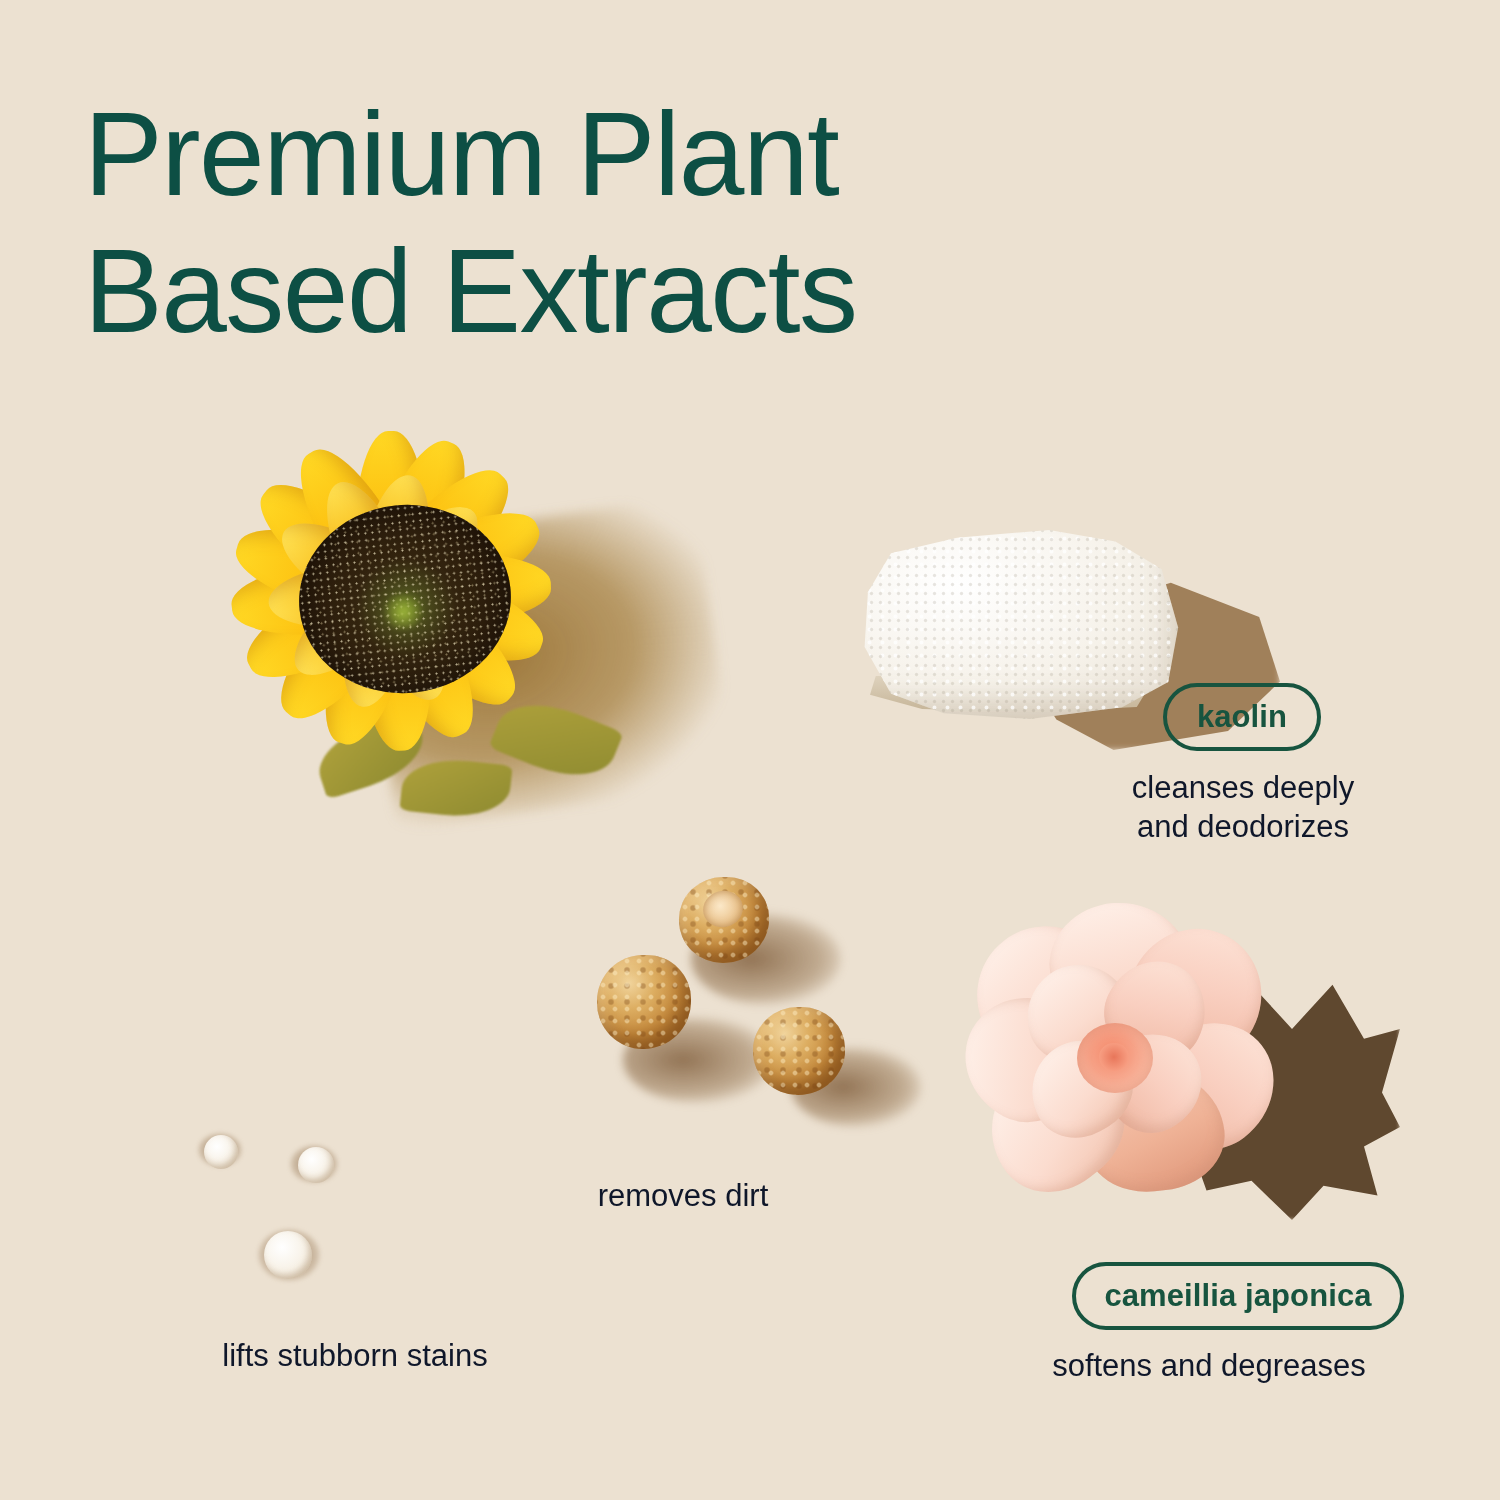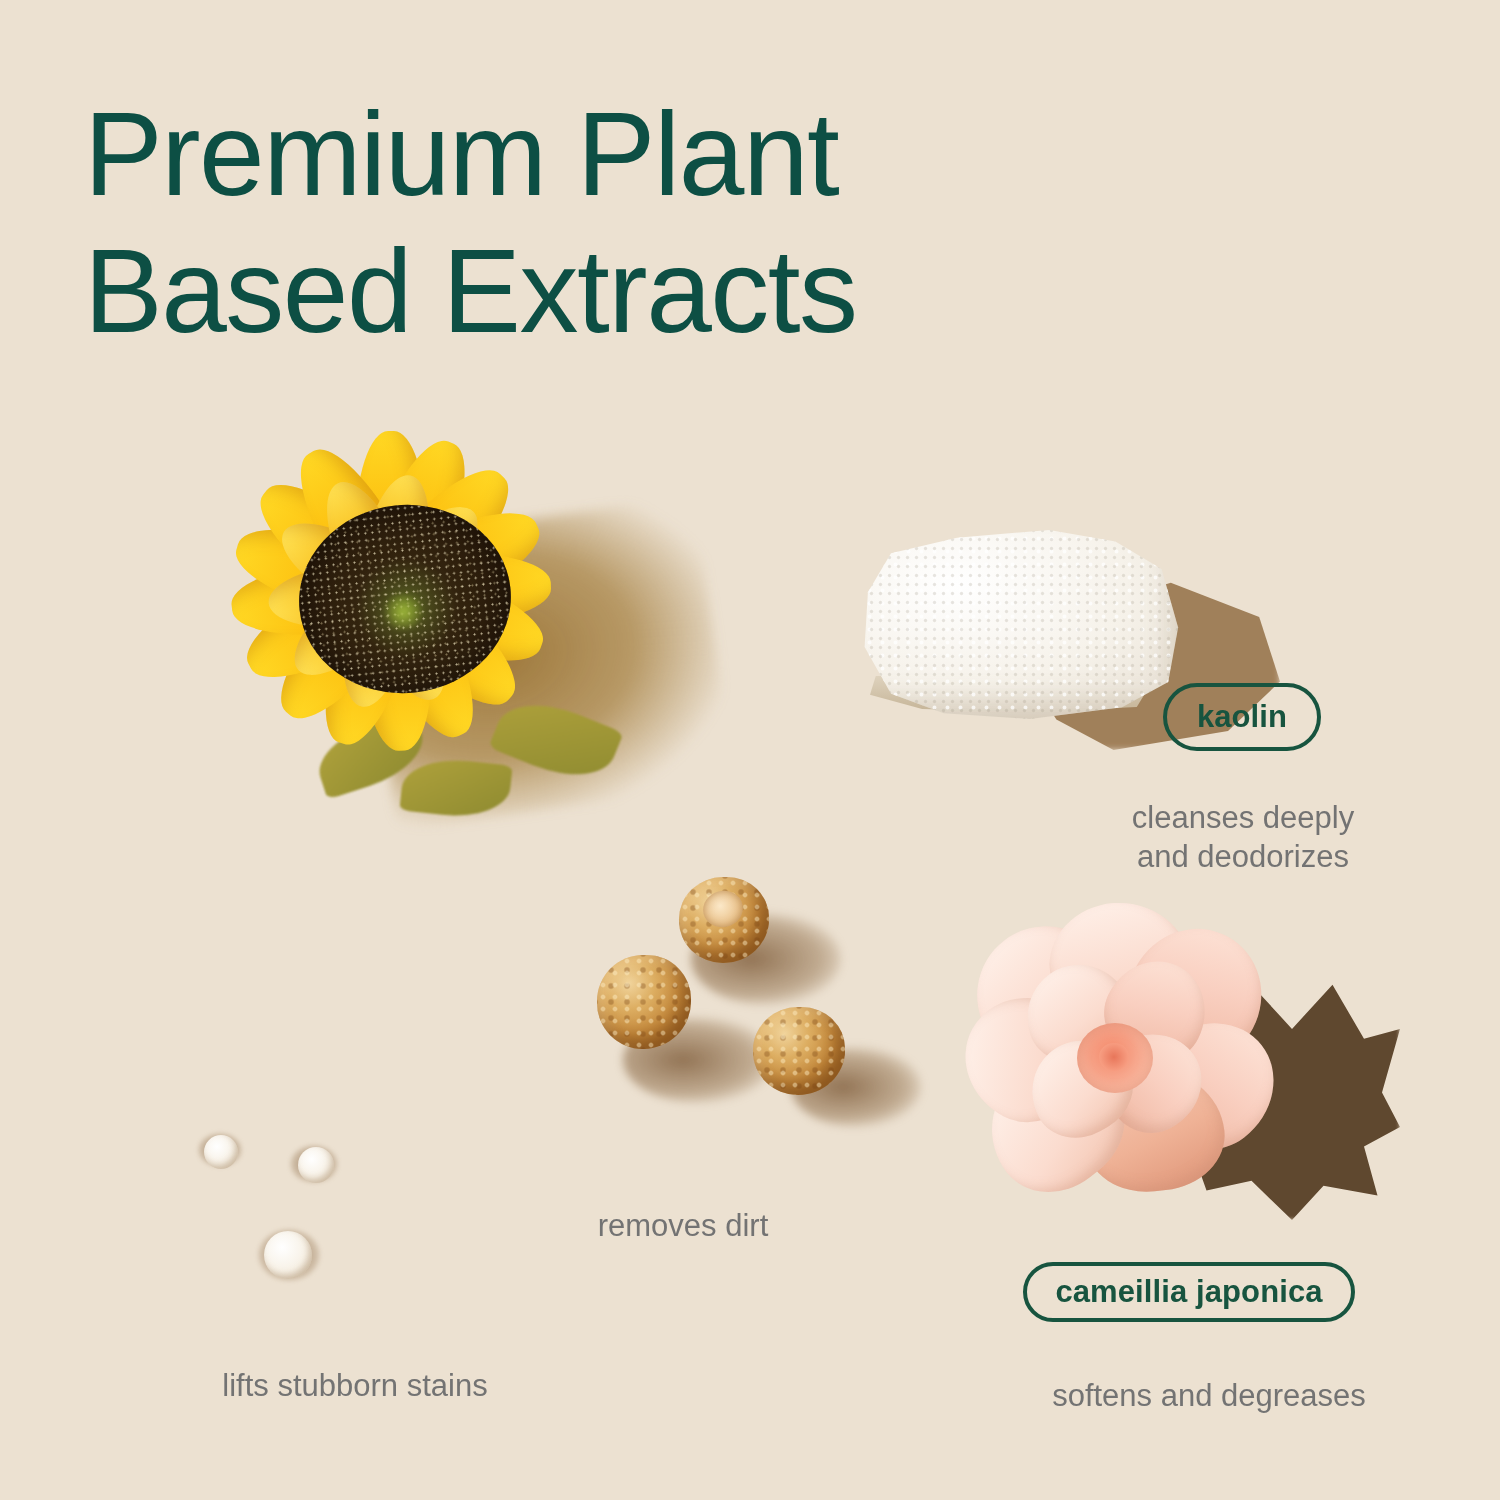--- a/index.html
+++ b/index.html
@@ -42,27 +42,26 @@
     font-weight: 700;
     display: flex;
     align-items: center;
     justify-content: center;
     background: transparent;
     letter-spacing: 0.1px;
     z-index: 6;
   }
   .caption {
     position: absolute;
-    color: #737373;
+    color: #0f172a;
     font-weight: 400;
     text-align: center;
     line-height: 1.26;
     white-space: pre-line;
     z-index: 6;
-    margin-top: 30px;
   }
 
   
   .sf-wrap {
     position: absolute;
     left: 196px;
     top: 408px;
     width: 520px;
     height: 470px;
     z-index: 2;
@@ -416,16 +415,16 @@
 
 
   <div class="pill" style="left:1163px;top:670px;width:158px;height:68px;font-size:31px;margin-top:13px;">kaolin</div>
   <div class="caption" style="left:1060px;top:768px;width:366px;font-size:31px;">cleanses deeply
 and deodorizes</div>
 
   <div class="caption" style="left:500px;top:1176px;width:366px;font-size:31px;">removes dirt</div>
 
   <div class="caption" style="left:169px;top:1336px;width:372px;font-size:31px;">lifts stubborn stains</div>
 
-  <div class="pill" style="left:1023px;top:1262px;width:332px;height:60px;font-size:31px;">cameillia japonica</div>
+  <div class="pill" style="left:1072px;top:1262px;width:332px;height:68px;font-size:31px;">cameillia japonica</div>
   <div class="caption" style="left:1026px;top:1346px;width:366px;font-size:31px;">softens and degreases</div>
 
 </div>
 
 </body></html>

